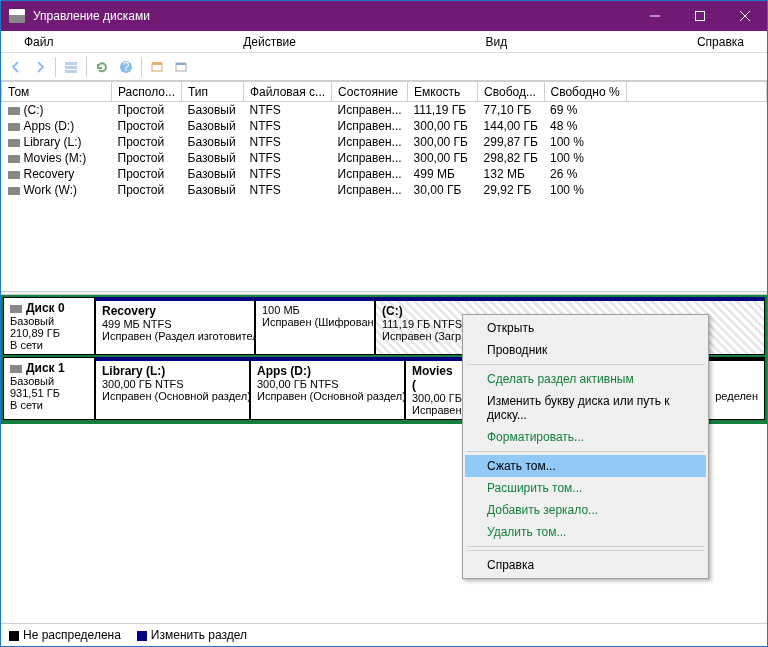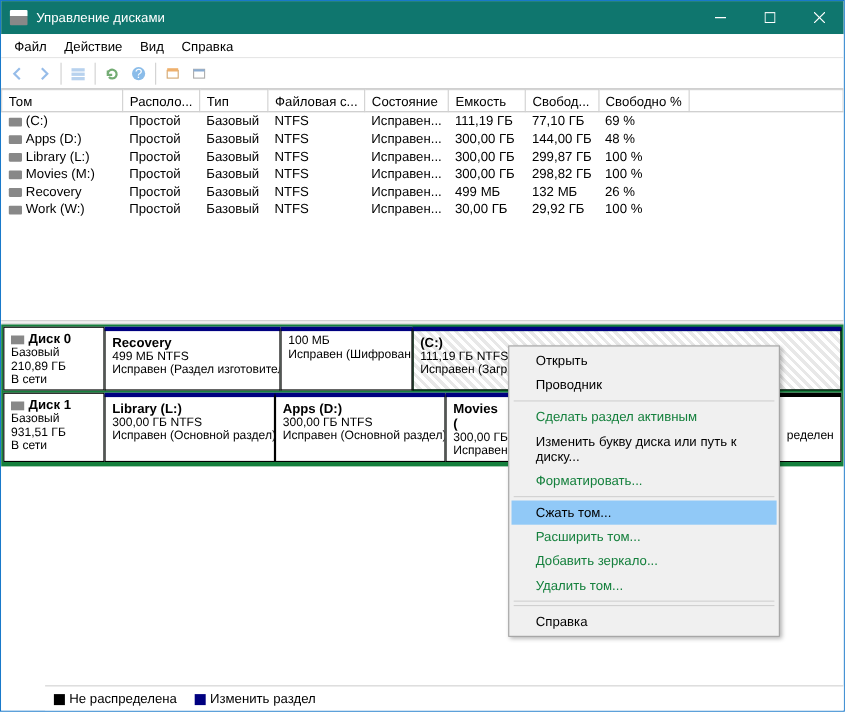--- a/index.html
+++ b/index.html
@@ -1,23 +1,23 @@
 <!DOCTYPE html>
 <html><head>
 <meta charset="utf-8">
 <style>
 * { margin: 0; padding: 0; box-sizing: border-box; font-family: "Segoe UI", Tahoma, sans-serif; font-size: 12px; }
 body { background: #fff; width: 768px; height: 647px; overflow: hidden; display: flex; flex-direction: column; border: 1px solid #1979ca; }
-.titlebar { background: #0f766e; color: #fff; height: 30px; display: flex; align-items: center; padding-left: 8px; }
+.titlebar { background: #701a75; color: #fff; height: 30px; display: flex; align-items: center; padding-left: 8px; }
 .titlebar .app-icon { width: 16px; height: 14px; background: linear-gradient(to bottom, #fff 0%, #fff 40%, #888 40%, #888 100%); margin-right: 8px; border-radius: 1px; }
 .titlebar .title { flex: 1; font-size: 12px; }
 .titlebar .winbtns { display: flex; }
 .titlebar .winbtn { width: 45px; height: 30px; display: flex; align-items: center; justify-content: center; color: #fff; }
 .titlebar .winbtn svg { width: 10px; height: 10px; }
-.menubar { background: #fff; height: 22px; display: flex; align-items: center; padding: 0 4px; border-bottom: 1px solid #e0e0e0; }
+.menubar { background: #fff; height: 22px; display: flex; align-items: center; padding: 0 15px; border-bottom: 1px solid #e0e0e0; justify-content: space-between; }
 .menubar .menuitem { padding: 2px 8px; }
 .toolbar { background: #fff; height: 28px; display: flex; align-items: center; padding: 0 4px; gap: 2px; border-bottom: 1px solid #d0d0d0; }
 .toolbar .tbicon { width: 22px; height: 22px; display: flex; align-items: center; justify-content: center; opacity: 0.7; }
 .toolbar .sep { width: 1px; height: 20px; background: #d0d0d0; margin: 0 2px; }
 .content { flex: 1; display: flex; flex-direction: column; background: #fff; }
 .volume-list { height: 210px; overflow: hidden; }
 .volume-list table { width: 100%; border-collapse: collapse; }
 .volume-list th { text-align: left; padding: 2px 6px; border: 1px solid #d0d0d0; background: #fff; font-weight: normal; height: 20px; white-space: nowrap; overflow: hidden; }
 .volume-list td { padding: 1px 6px; white-space: nowrap; }
 .volume-list .vol-icon { display: inline-block; width: 12px; height: 8px; background: #888; vertical-align: middle; margin-right: 4px; border-radius: 1px; }
@@ -27,21 +27,21 @@
 .disk-label { width: 92px; border: 1px solid #000; padding: 3px 6px; background: #fff; }
 .disk-label .disk-icon { display: inline-block; width: 12px; height: 8px; background: #888; vertical-align: middle; margin-right: 4px; }
 .disk-label .name { font-weight: bold; }
 .disk-label .line { font-size: 11px; }
 .disk-parts { flex: 1; display: flex; }
 .part { border: 1px solid #000; border-top: 4px solid #000080; padding: 3px 6px; background: #fff; overflow: hidden; position: relative; }
 .part.selected { background: repeating-linear-gradient(45deg, #fff, #fff 3px, #e8e8e8 3px, #e8e8e8 6px); }
 .part .pname { font-weight: bold; }
 .part .pline { font-size: 11px; white-space: nowrap; }
 .part.unalloc { border-top: 4px solid #000; }
-.legend { border-top: 1px solid #d0d0d0; padding: 4px 8px; display: flex; gap: 16px; align-items: center; background: #fff; margin-left: 40px; }
+.legend { border-top: 1px solid #d0d0d0; padding: 4px 8px; display: flex; gap: 16px; align-items: center; background: #fff; }
 .legend .sq { display: inline-block; width: 10px; height: 10px; margin-right: 4px; vertical-align: middle; }
 .legend .sq.black { background: #000; }
 .legend .sq.navy { background: #000080; }
 .context-menu { position: absolute; left: 462px; top: 314px; width: 247px; background: #f0f0f0; border: 1px solid #a0a0a0; box-shadow: 2px 2px 4px rgba(0,0,0,0.3); padding: 2px; z-index: 100; }
 .context-menu .cmitem { padding: 4px 22px; }
 .context-menu .cmitem.disabled { color: #15803d; }
 .context-menu .cmitem.selected { background: #91c9f7; }
 .context-menu .cmsep { height: 1px; background: #d0d0d0; margin: 3px 2px; }
 </style>
 </head>

